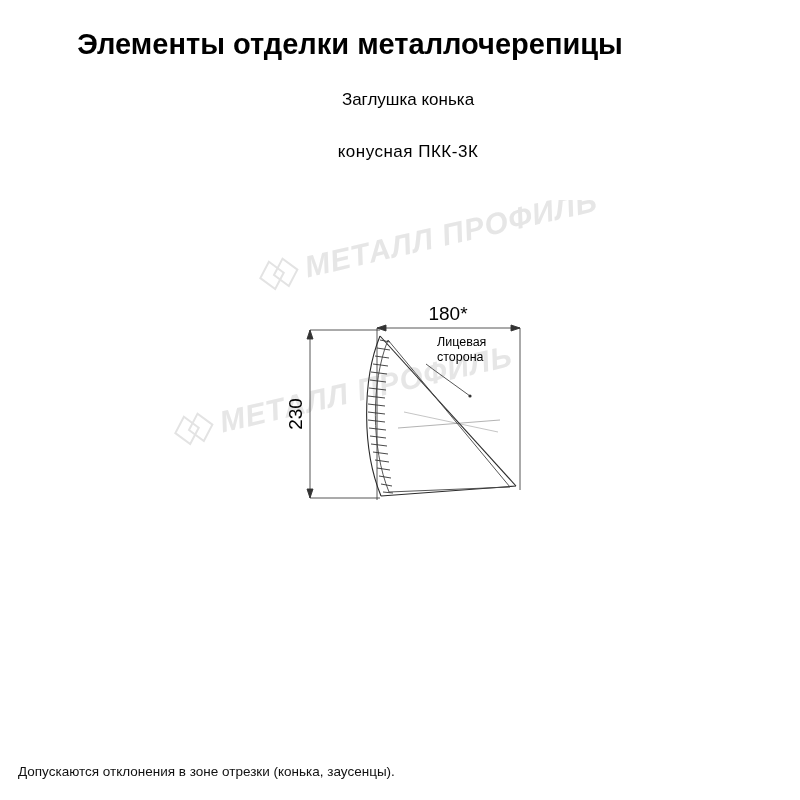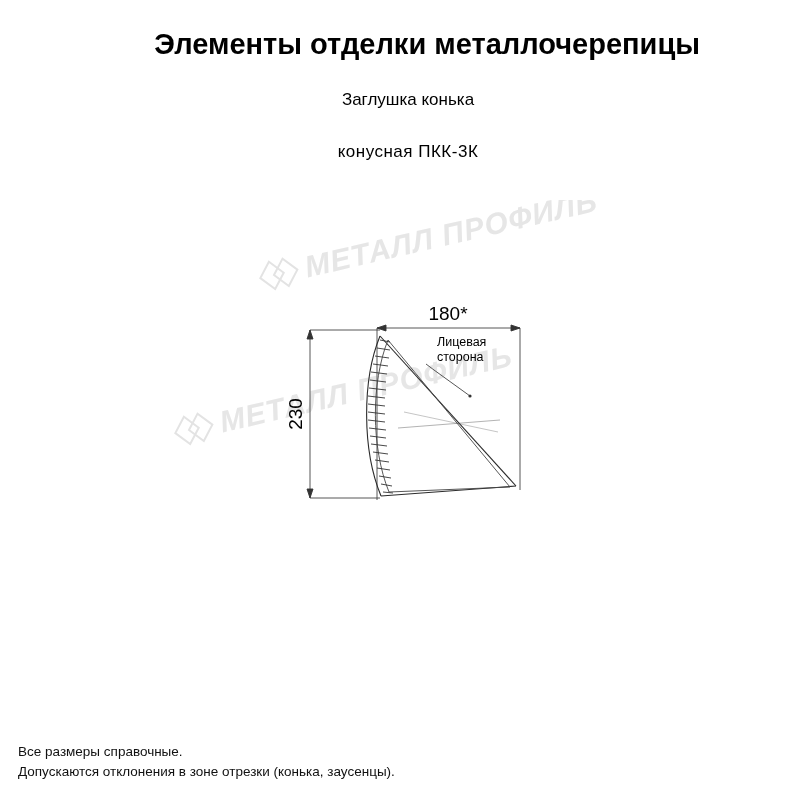--- a/index.html
+++ b/index.html
@@ -18,21 +18,21 @@
   .page {
     position: relative;
     width: 800px;
     height: 800px;
   }
   .title {
     position: absolute;
     top: 28px;
     left: 0;
     width: 700px;
-    text-align: right;
+    text-align: center;
     font-size: 29px;
     font-weight: bold;
     letter-spacing: 0px;
     color: #000;
   }
   .subtitle-block {
     position: absolute;
     top: 88px;
     left: 8px;
     width: 800px;
@@ -196,17 +196,16 @@
         <path class="ln-thin" d="M434,170 L426,164"></path>
         <circle cx="470" cy="196" r="1.6" fill="#333"></circle>
         <text class="labeltext" x="437" y="146">Лицевая</text>
         <text class="labeltext" x="437" y="161">сторона</text>
       </g>
 
     </svg>
   </div>
 
   <div class="footer">
-    <div>Все размеры справочные.</div>
     <div>Допускаются отклонения в зоне отрезки (конька, заусенцы).</div>
   </div>
 
 </div>
 
 </body></html>

